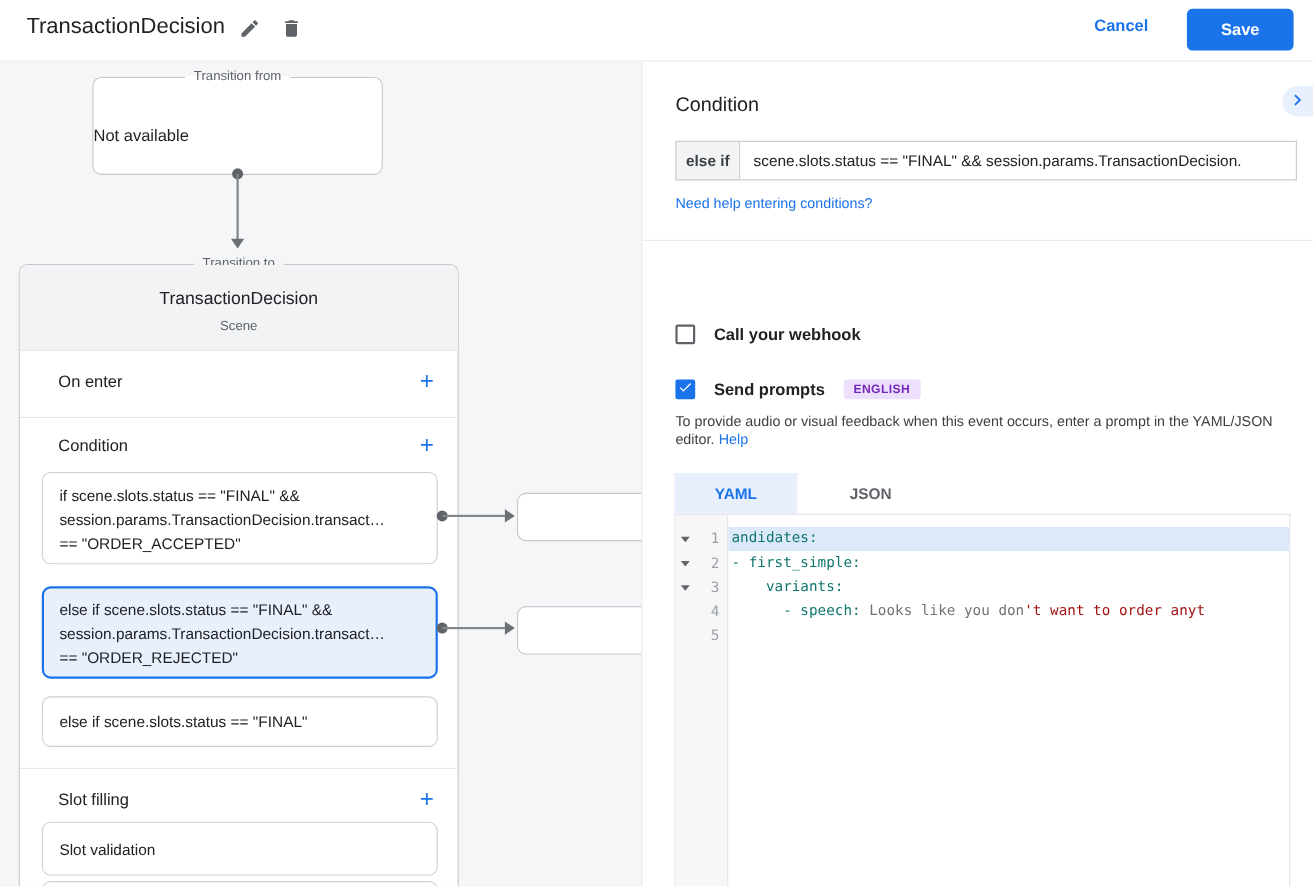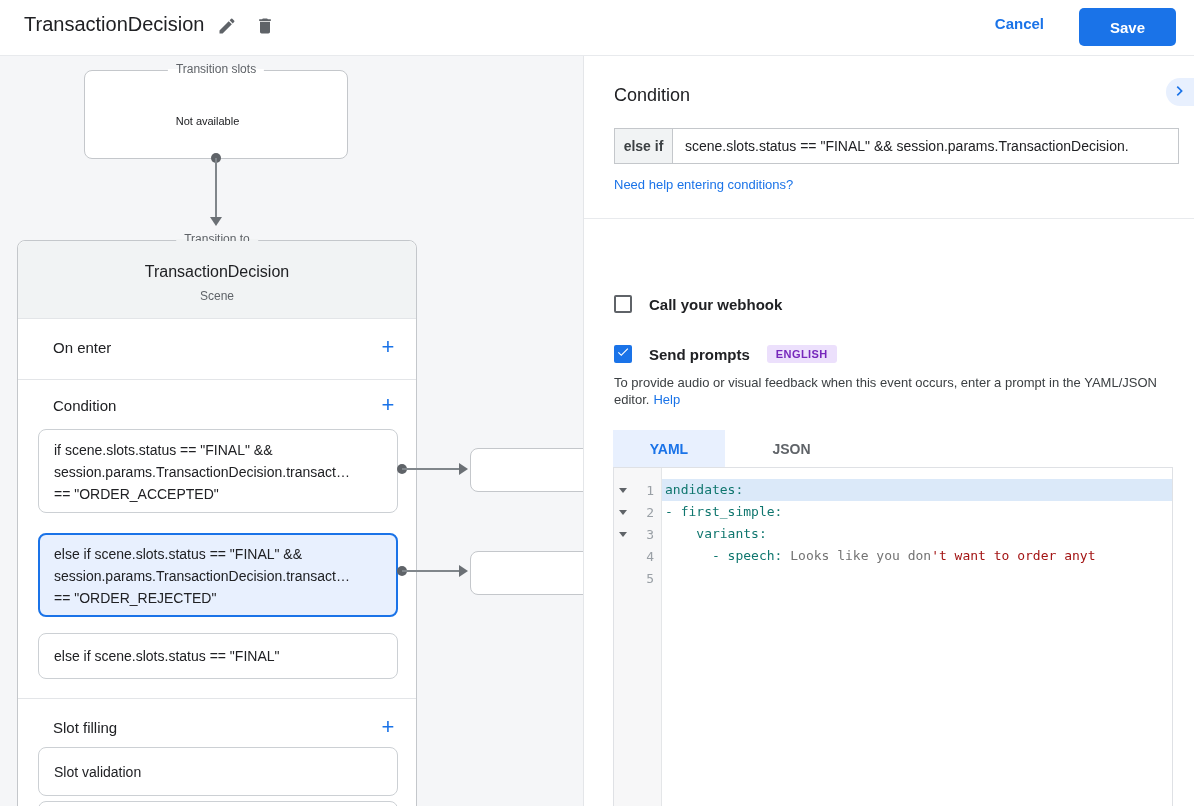--- a/index.html
+++ b/index.html
@@ -20,21 +20,21 @@
               color:#fff; font-size:15px; font-weight:bold; border:none; border-radius:5px; cursor:pointer; }
 
   
   .canvas { position:absolute; left:0; top:56px; width:583px; height:750px;
             background:#f5f6f8; overflow:hidden; }
   .flow-box { position:absolute; background:#fff; border:1px solid #c4c7cb; border-radius:8px; }
   .legend { position:absolute; top:-9px; left:50%; transform:translateX(-50%);
             font-size:12px; color:#5f6368; padding:0 8px; white-space:nowrap; }
   .tf-box { left:84px; top:14px; width:264px; height:89px; }
   .tf-box .legend { background:linear-gradient(#f5f6f8 50%, #ffffff 50%); }
-  .tf-value { position:absolute; left:0; right:17px; top:44px; text-align:center; font-size:11px; color:#202124; }
+  .tf-value { position:absolute; left:0; right:17px; top:44px; text-align:left; font-size:15px; color:#202124; }
 
   .dot { position:absolute; width:10px; height:10px; border-radius:50%; background:#5f6368; }
   .vline { position:absolute; width:2px; background:#80868b; }
   .hline { position:absolute; height:2px; background:#80868b; }
   .arrow-down { position:absolute; width:0; height:0;
                 border-left:6px solid transparent; border-right:6px solid transparent;
                 border-top:9px solid #6b7075; }
   .arrow-right { position:absolute; width:0; height:0;
                  border-top:6px solid transparent; border-bottom:6px solid transparent;
                  border-left:9px solid #6b7075; }
@@ -127,21 +127,21 @@
           <path d="M6 19c0 1.1.9 2 2 2h8c1.1 0 2-.9 2-2V7H6v12zM19 4h-3.5l-1-1h-5l-1 1H5v2h14V4z"></path>
         </svg></span>
   </button>
   <button class="cancel-btn">Cancel</button>
   <button class="save-btn">Save</button>
 </div>
 
 <div class="canvas">
 
   <div class="flow-box tf-box">
-    <span class="legend">Transition slots</span>
+    <span class="legend">Transition from</span>
     <div class="tf-value">Not available</div>
   </div>
 
   <span class="dot" style="left:211px; top:97px;"></span>
   <span class="vline" style="left:215px; top:102px; height:60px;"></span>
   <span class="arrow-down" style="left:210px; top:161px;"></span>
 
   <div class="card">
     <span class="legend">Transition to</span>
     <div class="card-header">

